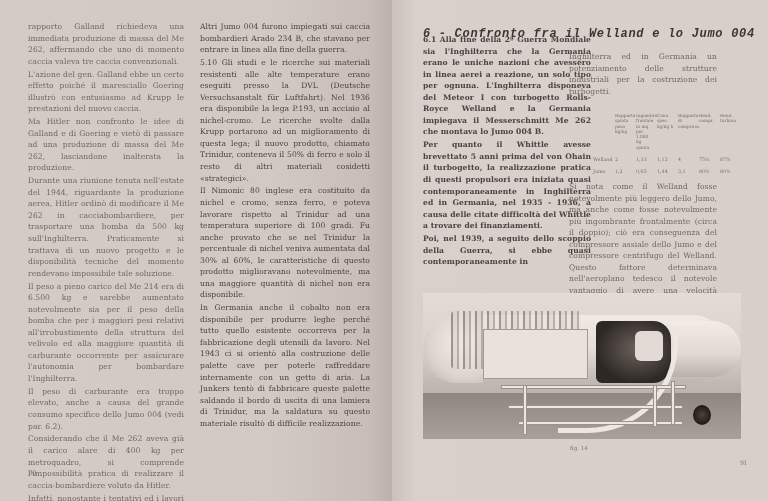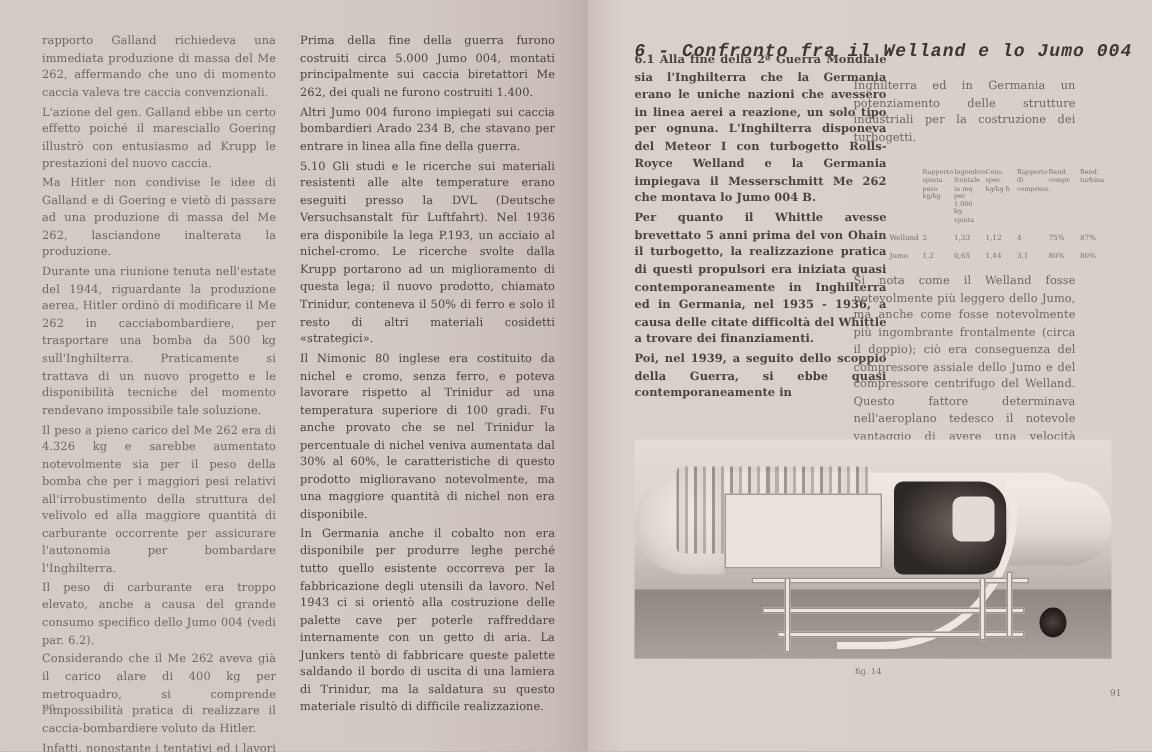--- a/index.html
+++ b/index.html
@@ -101,31 +101,30 @@
 </style>
 </head>
 <body>
 
 <div class="page-left"></div>
 <div class="page-right"></div>
 
 <div class="col col-l1 faint">
   <p>rapporto Galland richiedeva una immediata produzione di massa del Me 262, affermando che uno di momento caccia valeva tre caccia convenzionali.</p>
   <p>L'azione del gen. Galland ebbe un certo effetto poiché il maresciallo Goering illustrò con entusiasmo ad Krupp le prestazioni del nuovo caccia.</p>
-  <p>Ma Hitler non condivise le idee di Galland e di Goering e vietò di passare ad una produzione di massa del Me 262, lasciandone inalterata la produzione.</p>
+  <p>Ma Hitler non confronto le idee di Galland e di Goering e vietò di passare ad una produzione di massa del Me 262, lasciandone inalterata la produzione.</p>
   <p>Durante una riunione tenuta nell'estate del 1944, riguardante la produzione aerea, Hitler ordinò di modificare il Me 262 in cacciabombardiere, per trasportare una bomba da 500 kg sull'Inghilterra. Praticamente si trattava di un nuovo progetto e le disponibilità tecniche del momento rendevano impossibile tale soluzione.</p>
-  <p>Il peso a pieno carico del Me 262 era di 4.326 kg e sarebbe aumentato notevolmente sia per il peso della bomba che per i maggiori pesi relativi all'irrobustimento della struttura del velivolo ed alla maggiore quantità di carburante occorrente per assicurare l'autonomia per bombardare l'Inghilterra.</p>
+  <p>Il peso a pieno carico del Me 214 era di 6.500 kg e sarebbe aumentato notevolmente sia per il peso della bomba che per i maggiori pesi relativi all'irrobustimento della struttura del velivolo ed alla maggiore quantità di carburante occorrente per assicurare l'autonomia per bombardare l'Inghilterra.</p>
   <p>Il peso di carburante era troppo elevato, anche a causa del grande consumo specifico dello Jumo 004 (vedi par. 6.2).</p>
   <p>Considerando che il Me 262 aveva già il carico alare di 400 kg per metroquadro, si comprende l'impossibilità pratica di realizzare il caccia-bombardiere voluto da Hitler.</p>
   <p>Infatti, nonostante i tentativi ed i lavori eseguiti, non si ottenne alcun risultato. Hitler fu costretto a rinunciare all'utilizzazione del Me 262 come caccia.</p>
 
 </div>
 
 <div class="col col-l2">
-  <p>Prima della fine della guerra furono costruiti circa 5.000 Jumo 004, montati principalmente sui caccia biretattori Me 262, dei quali ne furono costruiti 1.400.</p>
   <p>Altri Jumo 004 furono impiegati sui caccia bombardieri Arado 234 B, che stavano per entrare in linea alla fine della guerra.</p>
   <p>5.10 Gli studi e le ricerche sui materiali resistenti alle alte temperature erano eseguiti presso la DVL (Deutsche Versuchsanstalt für Luftfahrt). Nel 1936 era disponibile la lega P.193, un acciaio al nichel-cromo. Le ricerche svolte dalla Krupp portarono ad un miglioramento di questa lega; il nuovo prodotto, chiamato Trinidur, conteneva il 50% di ferro e solo il resto di altri materiali cosidetti «strategici».</p>
   <p>Il Nimonic 80 inglese era costituito da nichel e cromo, senza ferro, e poteva lavorare rispetto al Trinidur ad una temperatura superiore di 100 gradi. Fu anche provato che se nel Trinidur la percentuale di nichel veniva aumentata dal 30% al 60%, le caratteristiche di questo prodotto miglioravano notevolmente, ma una maggiore quantità di nichel non era disponibile.</p>
   <p>In Germania anche il cobalto non era disponibile per produrre leghe perché tutto quello esistente occorreva per la fabbricazione degli utensili da lavoro. Nel 1943 ci si orientò alla costruzione delle palette cave per poterle raffreddare internamente con un getto di aria. La Junkers tentò di fabbricare queste palette saldando il bordo di uscita di una lamiera di Trinidur, ma la saldatura su questo materiale risultò di difficile realizzazione.</p>
 
 </div>
 
 <div class="page-num pn-left">90</div>
 
 <div class="chapter-title">6 - Confronto fra il Welland e lo Jumo 004</div>

